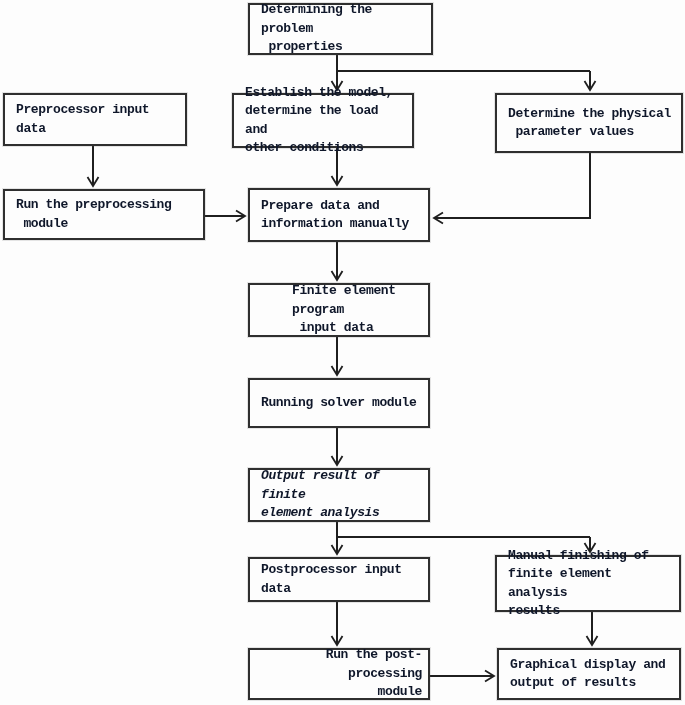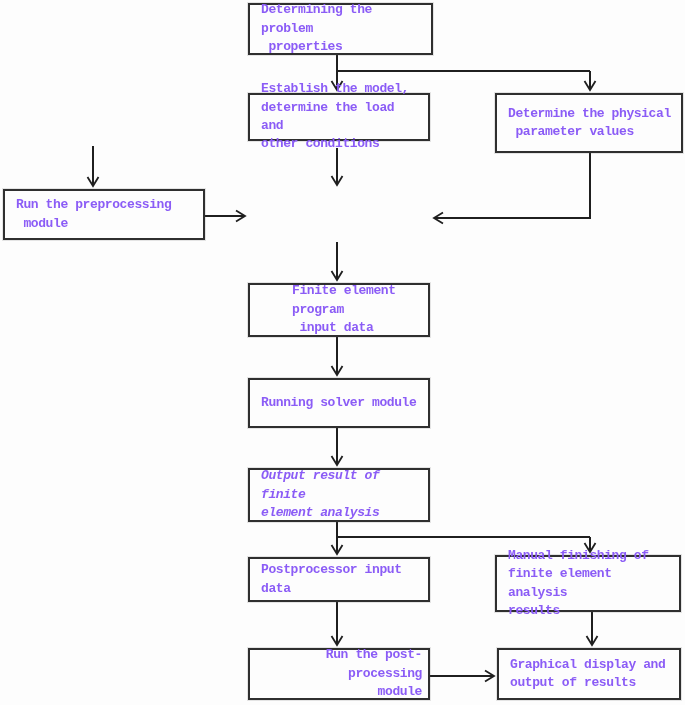--- a/index.html
+++ b/index.html
@@ -30,27 +30,27 @@
     display: flex;
     align-items: center;
     padding: 2px 6px 2px 11px;
     box-shadow: 0 0 0 1px rgba(90,90,90,0.15);
   }
   .node-label {
     white-space: pre-wrap;
     font-size: 13px;
     line-height: 1.42;
     letter-spacing: -0.4px;
-    color: #8b5cf6;
+    color: #0f172a;
     font-weight: bold;
   }
   
   .n-top    { left:248px; top:3px;   width:185px; height:52px; }
   .n-left1  { left:3px;   top:93px;  width:184px; height:53px; }
-  .n-mid1   { left:248px; top:93px;  width:182px; height:48px; }
+  .n-mid1   { left:232px; top:93px;  width:182px; height:55px; }
   .n-right1 { left:495px; top:93px;  width:188px; height:60px; }
   .n-left2  { left:3px;   top:189px; width:202px; height:51px; }
   .n-mid2   { left:248px; top:188px; width:182px; height:54px; }
   .n-mid3   { left:248px; top:283px; width:182px; height:54px;padding-left:42px; }
   .n-mid4   { left:248px; top:378px; width:182px; height:50px; }
   .n-mid5   { left:248px; top:468px; width:182px; height:54px;font-style:italic; }
   .n-mid6   { left:248px; top:557px; width:182px; height:45px; }
   .n-right2 { left:495px; top:555px; width:186px; height:57px; }
   .n-mid7   { left:248px; top:648px; width:182px; height:52px;text-align:right; }
   .n-right3 { left:497px; top:648px; width:184px; height:52px; }
@@ -96,37 +96,44 @@
 
       <path d="M430,676 L494,676" marker-end="url(#arr)"></path>
     </g>
   </svg>
 
   <div class="node n-top">
     <span class="node-label">Determining the problem
  properties</span>
   </div>
 
+  <div class="node n-left1">
+    <span class="node-label">Preprocessor input data</span>
+  </div>
 
   <div class="node n-mid1">
     <span class="node-label">Establish the model,
 determine the load and
 other conditions</span>
   </div>
 
   <div class="node n-right1">
     <span class="node-label">Determine the physical
  parameter values</span>
   </div>
 
   <div class="node n-left2">
     <span class="node-label">Run the preprocessing
  module</span>
   </div>
 
+  <div class="node n-mid2">
+    <span class="node-label">Prepare data and
+information manually</span>
+  </div>
 
   <div class="node n-mid3">
     <span class="node-label">Finite element program
  input data</span>
   </div>
 
   <div class="node n-mid4">
     <span class="node-label">Running solver module</span>
   </div>
 

